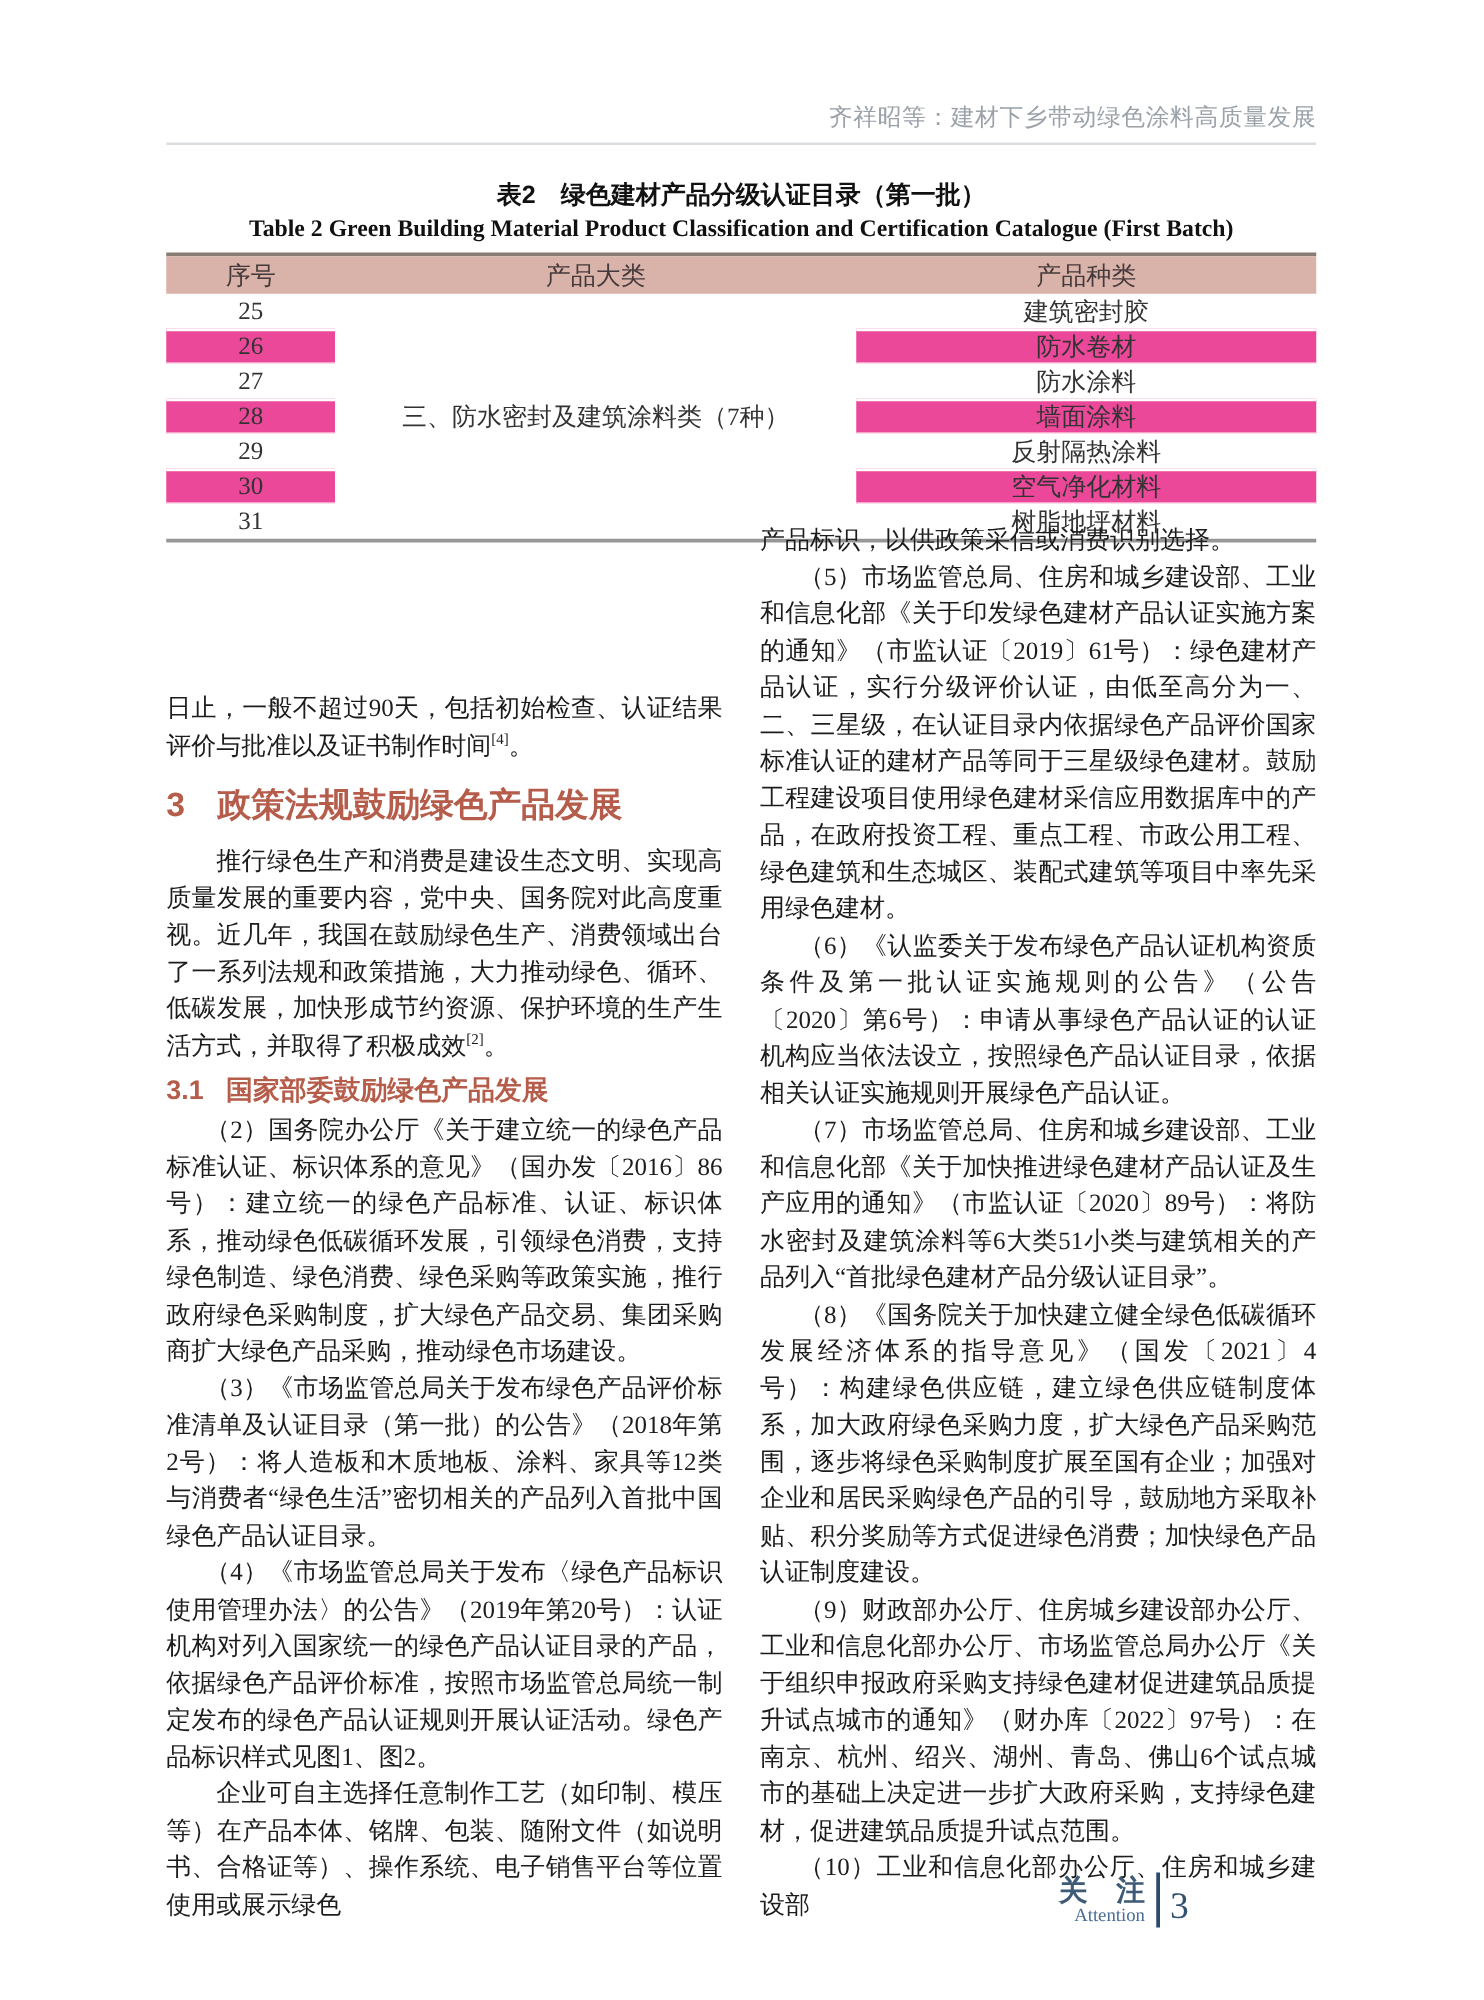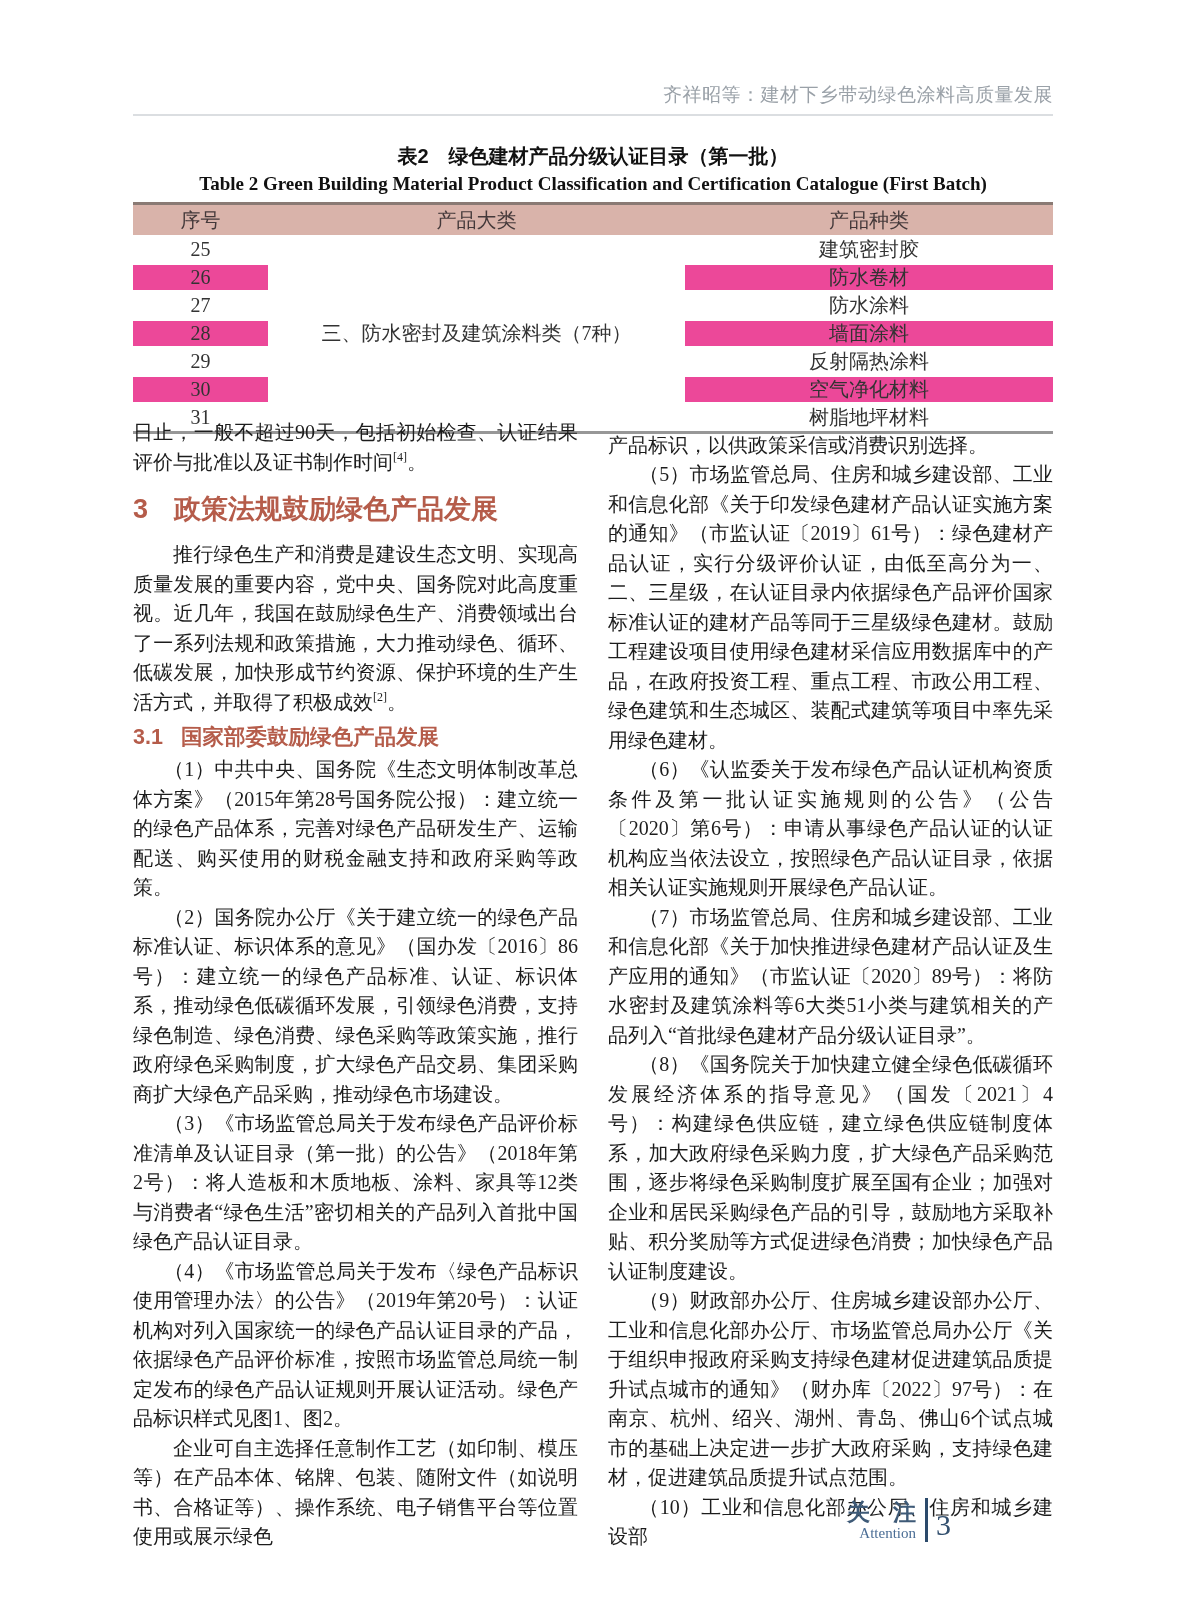--- a/index.html
+++ b/index.html
@@ -146,21 +146,20 @@
 
     <div class="col">
       <p class="p noindent"><span>日止，一般不超过90天，包括初始检查、认证结果评价与批准以及证书制作时间</span><sup class="ref">[4]</sup><span>。</span></p>
 
       <h2 class="h-sec"><span class="num">3</span><span>政策法规鼓励绿色产品发展</span></h2>
 
       <p class="p"><span>推行绿色生产和消费是建设生态文明、实现高质量发展的重要内容，党中央、国务院对此高度重视。近几年，我国在鼓励绿色生产、消费领域出台了一系列法规和政策措施，大力推动绿色、循环、低碳发展，加快形成节约资源、保护环境的生产生活方式，并取得了积极成效</span><sup class="ref">[2]</sup><span>。</span></p>
 
       <h3 class="h-sub"><span class="num">3.1</span><span>国家部委鼓励绿色产品发展</span></h3>
 
-      <p class="p pnum">（1）中共中央、国务院《生态文明体制改革总体方案》（2015年第28号国务院公报）：建立统一的绿色产品体系，完善对绿色产品研发生产、运输配送、购买使用的财税金融支持和政府采购等政策。</p>
       <p class="p pnum">（2）国务院办公厅《关于建立统一的绿色产品标准认证、标识体系的意见》（国办发〔2016〕86号）：建立统一的绿色产品标准、认证、标识体系，推动绿色低碳循环发展，引领绿色消费，支持绿色制造、绿色消费、绿色采购等政策实施，推行政府绿色采购制度，扩大绿色产品交易、集团采购商扩大绿色产品采购，推动绿色市场建设。</p>
       <p class="p pnum">（3）《市场监管总局关于发布绿色产品评价标准清单及认证目录（第一批）的公告》（2018年第2号）：将人造板和木质地板、涂料、家具等12类与消费者“绿色生活”密切相关的产品列入首批中国绿色产品认证目录。</p>
       <p class="p pnum">（4）《市场监管总局关于发布〈绿色产品标识使用管理办法〉的公告》（2019年第20号）：认证机构对列入国家统一的绿色产品认证目录的产品，依据绿色产品评价标准，按照市场监管总局统一制定发布的绿色产品认证规则开展认证活动。绿色产品标识样式见图1、图2。</p>
       <p class="p">企业可自主选择任意制作工艺（如印制、模压等）在产品本体、铭牌、包装、随附文件（如说明书、合格证等）、操作系统、电子销售平台等位置使用或展示绿色</p>
     </div>
 
     <div class="col">
       <p class="p noindent">产品标识，以供政策采信或消费识别选择。</p>
       <p class="p pnum">（5）市场监管总局、住房和城乡建设部、工业和信息化部《关于印发绿色建材产品认证实施方案的通知》（市监认证〔2019〕61号）：绿色建材产品认证，实行分级评价认证，由低至高分为一、二、三星级，在认证目录内依据绿色产品评价国家标准认证的建材产品等同于三星级绿色建材。鼓励工程建设项目使用绿色建材采信应用数据库中的产品，在政府投资工程、重点工程、市政公用工程、绿色建筑和生态城区、装配式建筑等项目中率先采用绿色建材。</p>
       <p class="p pnum">（6）《认监委关于发布绿色产品认证机构资质条件及第一批认证实施规则的公告》（公告〔2020〕第6号）：申请从事绿色产品认证的认证机构应当依法设立，按照绿色产品认证目录，依据相关认证实施规则开展绿色产品认证。</p>

